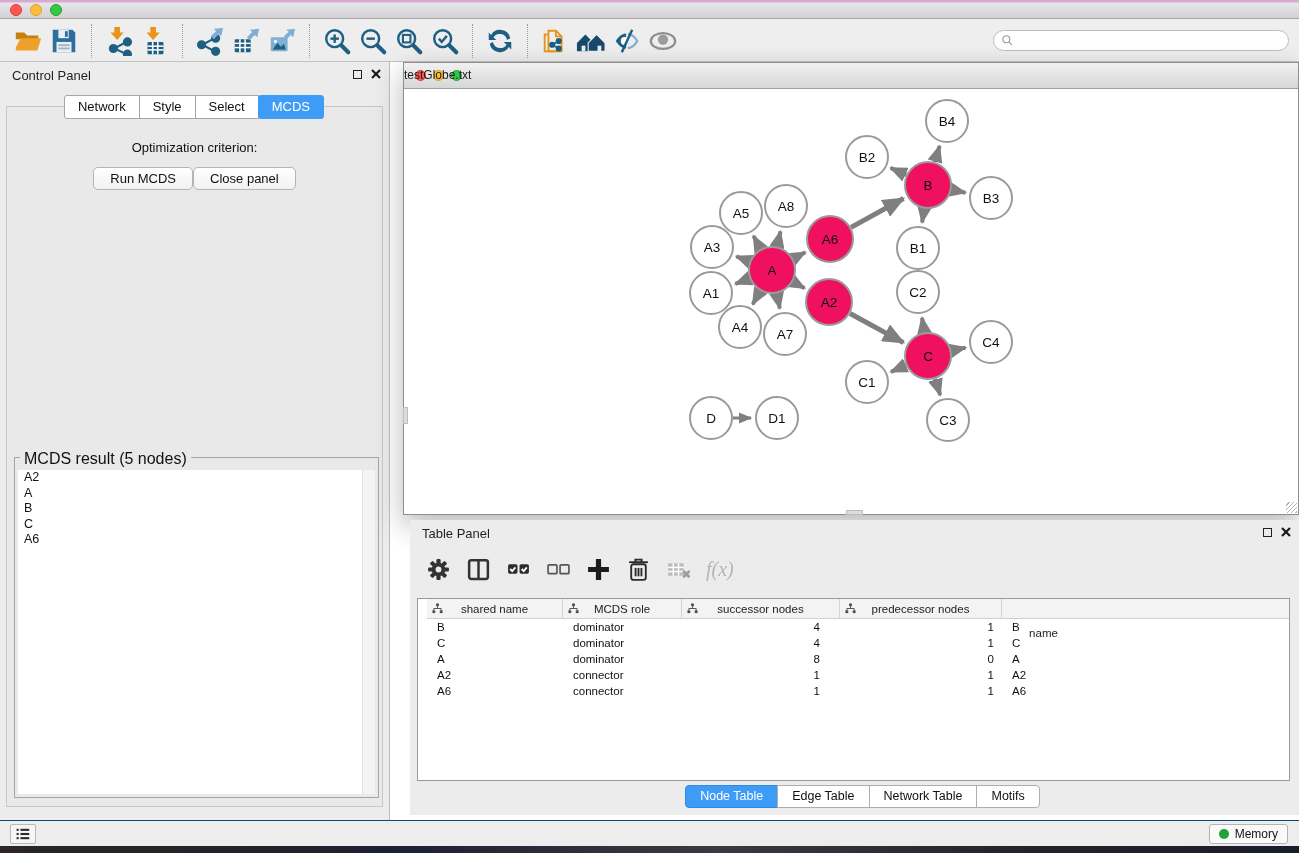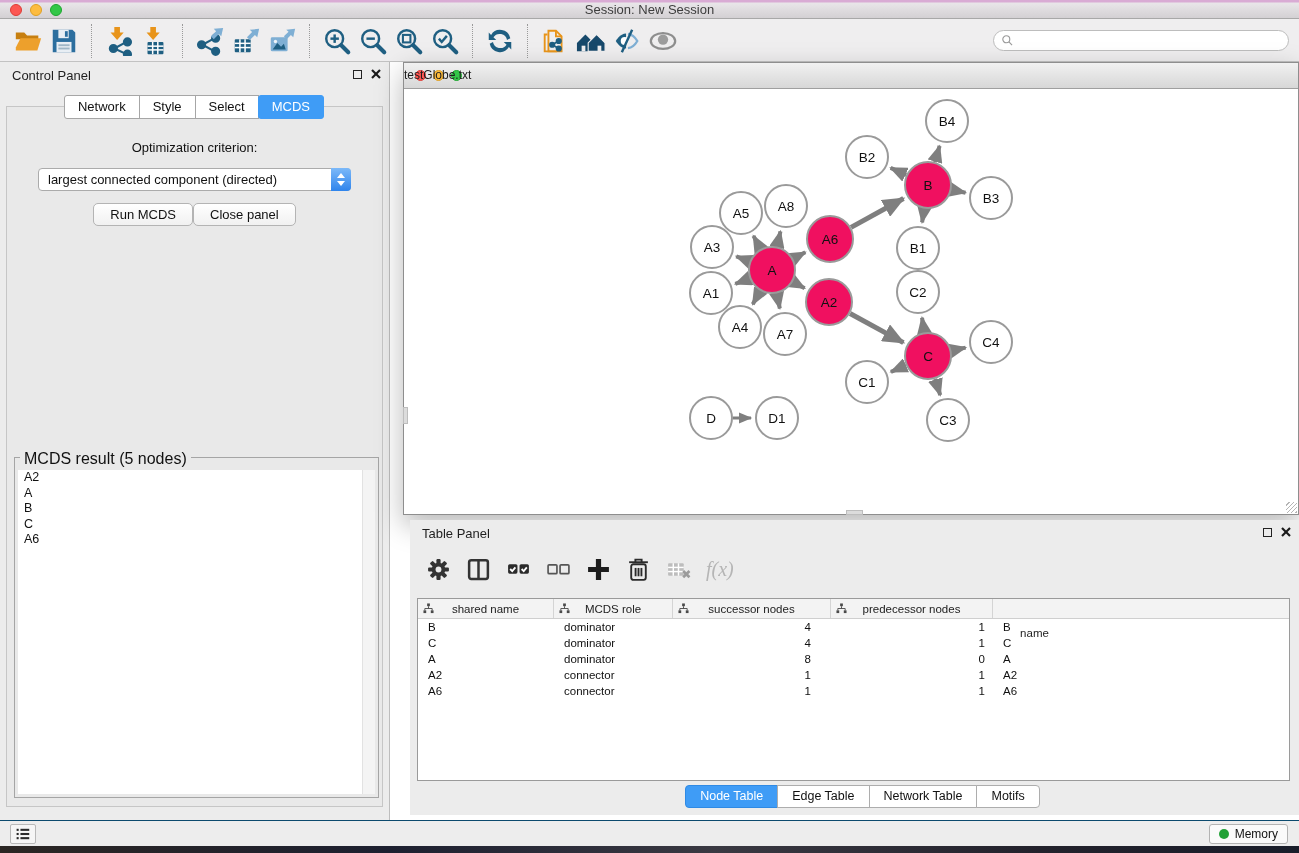--- a/index.html
+++ b/index.html
@@ -93,21 +93,21 @@
     background:#dcdcdc; border:1px solid #bdbdbd; }
 
   
   .table-panel { position:absolute; left:410px; top:458px; width:889px; height:295px; background:#ececec; }
   .tp-toolbar { position:absolute; left:14px; top:30px; height:38px; display:flex; align-items:center; gap:11px; }
   .tp-btn { width:29px; height:29px; border:none; background:transparent; padding:2px; cursor:pointer; }
   .tp-btn svg { width:100%; height:100%; }
   .tp-btn.disabled { cursor:default; }
   .fx-label { font-family:"Liberation Serif",serif; font-style:italic; font-size:20px; color:#b5b5b5; }
   .tp-table { position:absolute; left:7px; right:9px; top:78px; bottom:34px;
-    background:#fff; border:1px solid #9a9a9a; overflow:hidden; }
+    background:#fff; border:1px solid #9a9a9a; overflow:hidden;padding-left:9px; }
   .thead { display:flex; height:20px; background:#f3f3f3; border-bottom:1px solid #cfcfcf; }
   .th { position:relative; border-right:1px solid #d4d4d4; font-size:11.5px; color:#222;
     display:flex; align-items:center; justify-content:center; }
   .th .tree-ic { position:absolute; left:5px; top:4px; width:11px; height:11px; }
   .th.filler { flex:1; border-right:none; }
   .trow { display:flex; height:16px; align-items:center; }
   .td { font-size:11.5px; color:#101010; white-space:nowrap; overflow:hidden; }
   .td.l { padding-left:10px; text-align:left; }
   .td.r { text-align:right; }
   .tp-tabs { position:absolute; left:0; right:0; bottom:7px; display:flex; justify-content:center; }
@@ -136,21 +136,20 @@
 <body>
 
 <div class="screen">
 
   <div class="titlebar">
     <div class="lights">
       <span class="light red"></span>
       <span class="light yellow"></span>
       <span class="light green"></span>
     </div>
-    <div class="title">Session: New Session</div>
   </div>
 
   <div class="toolbar">
     <div class="tb-icons" id="tb-icons">
         <button class="tbtn"><svg viewBox="0 0 32 32">
             <path fill="#c77f10" d="M3 7h9l3 3h12v4H3z"></path>
             <path fill="#eda02c" d="M3 26h23l4-13H8L3 23z"></path>
           </svg></button>
         <button class="tbtn"><svg viewBox="0 0 32 32">
             <path fill="#2c6e9e" d="M4 4h21l3 3v21H4z"></path>
@@ -298,27 +297,20 @@
         </span>
       </div>
       <div class="cp-tabs" id="cp-tabs">
           <div class="ctab">Network</div>
           <div class="ctab">Style</div>
           <div class="ctab">Select</div>
           <div class="ctab active">MCDS</div>
         </div>
       <div class="cp-content">
         <div class="opt-label">Optimization criterion:</div>
-        <div class="dropdown">
-          <div class="val">largest connected component (directed)</div>
-          <div class="stepper">
-              <span class="up"></span>
-              <span class="dn"></span>
-            </div>
-        </div>
         <div class="btn-row">
           <button class="mac-btn">Run MCDS</button>
           <button class="mac-btn">Close panel</button>
         </div>
         <div class="result-group">
           <span class="result-legend">MCDS result (5 nodes)</span>
           <div class="result-list" id="result-list">
             <div class="result-scroll"></div>
           <div class="result-item">A2</div>
               <div class="result-item">A</div>

